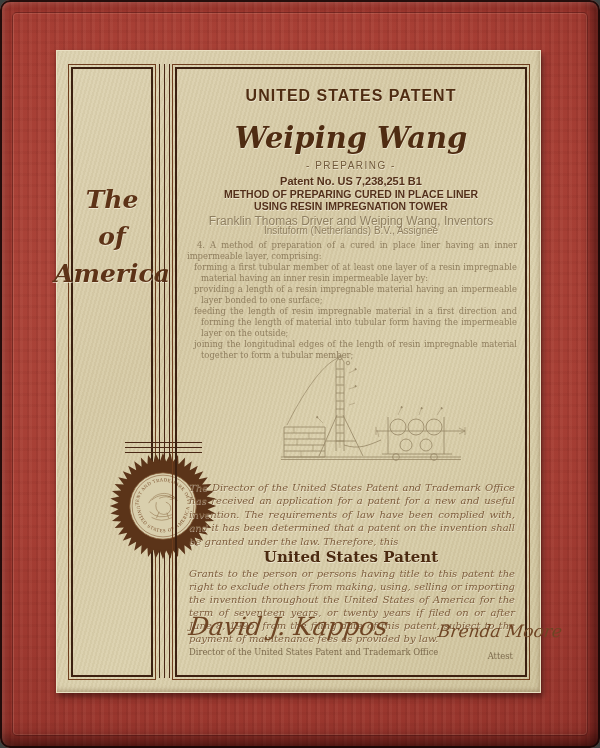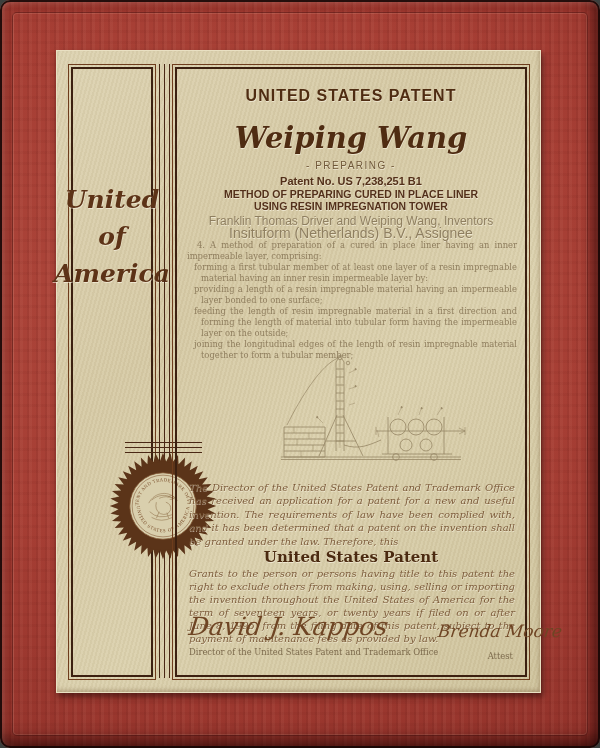--- a/index.html
+++ b/index.html
@@ -47,21 +47,21 @@
   .abs{position:absolute;left:0;right:0;text-align:center;}
   .t-title{top:22px;font-size:16px;font-weight:bold;letter-spacing:1px;color:#4f2c12;}
   .t-granted{top:44px;font-size:10px;color:#6f5738;}
   .t-name{top:56px;font-family:"DejaVu Serif",serif;font-style:italic;font-weight:bold;
           font-size:29px;color:#4f2c12;}
   .t-inventor{top:95px;font-size:10px;letter-spacing:1.5px;color:#6f5738;}
   .t-patno{top:110px;font-size:11px;font-weight:bold;color:#53301a;}
   .t-m1{top:123px;font-size:10.5px;font-weight:bold;color:#53301a;}
   .t-m2{top:135px;font-size:10.5px;font-weight:bold;color:#53301a;}
   .t-invline{top:149px;font-size:12px;color:#8f7f60;}
-  .t-assignee{top:160px;font-size:14px;color:#8f7f60;}
+  .t-assignee{top:160px;font-size:10px;color:#8f7f60;}
   #claim{position:absolute;top:175px;left:14px;right:12px;text-align:justify;
     font-family:"DejaVu Serif",serif;font-size:8.4px;line-height:11px;color:#8f7e5e;}
   #claim p{margin:0;}
   #claim p.first{text-indent:10px;}
   #claim p.hang{padding-left:14px;text-indent:-7px;}
   #figure{position:absolute;top:288px;left:106px;}
   .para{position:absolute;left:16px;right:14px;text-align:justify;
     font-family:"DejaVu Serif",serif;font-style:italic;font-size:10px;line-height:13.4px;color:#7d5c3b;}
   #director{top:416px;}
   .heading2{top:483px;font-family:"DejaVu Serif",serif;font-weight:bold;font-size:15px;color:#4b2a10;}
@@ -79,21 +79,21 @@
 </head>
 <body>
 
 <div id="stage">
   <div id="wood"></div>
 
   <div id="plate">
 
     <div id="panel-left" class="panel">
       <div id="banner">
-        <span class="w engrave">United</span>
+        <span class="w engrave">The</span>
         <span class="w engrave">of</span>
         <span class="w engrave">America</span>
       </div>
     </div>
 
     <div id="stripes"></div>
     <div id="crossbar"></div>
 
     <svg id="seal" viewBox="-60 -60 120 120">
       <polygon fill="#5b3419" points="56.00,0.00 46.88,3.35 55.43,7.97 45.93,9.99 53.73,15.78 44.04,16.42 50.94,23.26 41.25,22.52 47.11,30.28 37.63,28.17 42.32,36.67 33.23,33.23 36.67,42.32 28.17,37.63 30.28,47.11 22.52,41.25 23.26,50.94 16.42,44.04 15.78,53.73 9.99,45.93 7.97,55.43 3.35,46.88 0.00,56.00 -3.35,46.88 -7.97,55.43 -9.99,45.93 -15.78,53.73 -16.42,44.04 -23.26,50.94 -22.52,41.25 -30.28,47.11 -28.17,37.63 -36.67,42.32 -33.23,33.23 -42.32,36.67 -37.63,28.17 -47.11,30.28 -41.25,22.52 -50.94,23.26 -44.04,16.42 -53.73,15.78 -45.93,9.99 -55.43,7.97 -46.88,3.35 -56.00,0.00 -46.88,-3.35 -55.43,-7.97 -45.93,-9.99 -53.73,-15.78 -44.04,-16.42 -50.94,-23.26 -41.25,-22.52 -47.11,-30.28 -37.63,-28.17 -42.32,-36.67 -33.23,-33.23 -36.67,-42.32 -28.17,-37.63 -30.28,-47.11 -22.52,-41.25 -23.26,-50.94 -16.42,-44.04 -15.78,-53.73 -9.99,-45.93 -7.97,-55.43 -3.35,-46.88 -0.00,-56.00 3.35,-46.88 7.97,-55.43 9.99,-45.93 15.78,-53.73 16.42,-44.04 23.26,-50.94 22.52,-41.25 30.28,-47.11 28.17,-37.63 36.67,-42.32 33.23,-33.23 42.32,-36.67 37.63,-28.17 47.11,-30.28 41.25,-22.52 50.94,-23.26 44.04,-16.42 53.73,-15.78 45.93,-9.99 55.43,-7.97 46.88,-3.35"></polygon>

